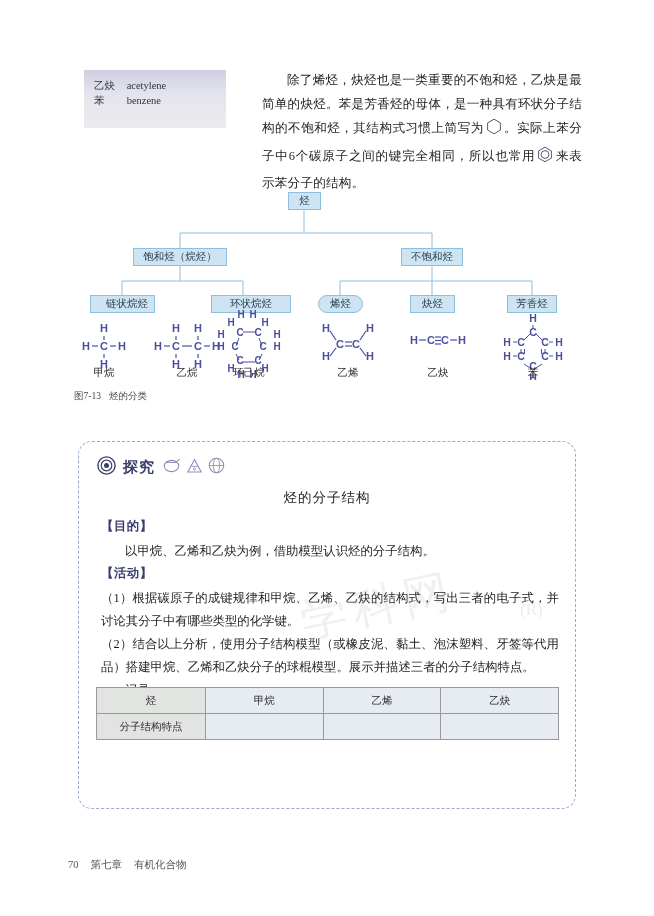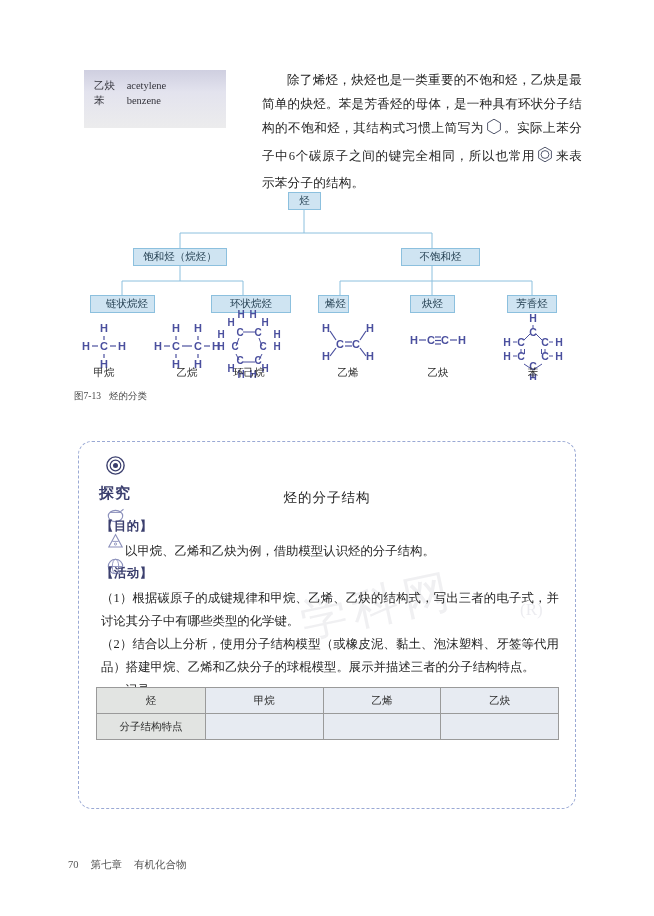--- a/index.html
+++ b/index.html
@@ -148,21 +148,20 @@
     box-sizing: border-box;
     background: transparent;
   }
   .explore-header {
     position: absolute;
     left: 18px;
     top: 14px;
     display: flex;
     align-items: center;
     gap: 5px;
-    flex-direction: column;
   }
   .explore-title-cn {
     font-size: 15px;
     font-weight: bold;
     color: #3b3f6e;
     letter-spacing: 1px;
     margin-left: 2px;
     margin-right: 3px;
   }
   .explore-subject {
@@ -278,26 +277,26 @@
         <line x1="340" y1="96" x2="532" y2="96"></line>
         <line x1="340" y1="96" x2="340" y2="110"></line>
         <line x1="432" y1="96" x2="432" y2="110"></line>
         <line x1="532" y1="96" x2="532" y2="110"></line>
       </g>
     </svg>
 
     <div class="fc-node" style="left:288px; top:7px; width:33px;">烃</div>
 
     <div class="fc-node" style="left:133px; top:63px; width:94px;">饱和烃（烷烃）</div>
-    <div class="fc-node" style="left:401px; top:63px; width:79px;">不饱和烃</div>
+    <div class="fc-node" style="left:401px; top:63px; width:62px;">不饱和烃</div>
 
     <div class="fc-node" style="left:90px; top:110px; width:65px;text-align:right;">链状烷烃</div>
     <div class="fc-node" style="left:211px; top:110px; width:80px;">环状烷烃</div>
 
-    <div class="fc-node" style="left:318px; top:110px; width:31px;">烯烃</div>
+    <div class="fc-node" style="left:318px; top:110px; width:45px;border-radius:9px;">烯烃</div>
     <div class="fc-node" style="left:410px; top:110px; width:45px;">炔烃</div>
     <div class="fc-node" style="left:507px; top:110px; width:50px;">芳香烃</div>
   </div>
 
   <div class="molecules">
 
     <svg class="mol-svg" style="left:78px; top:18px;" width="52" height="52" viewBox="0 0 52 52">
       <g fill="#4a4f9e" font-family="Liberation Sans, sans-serif" font-size="11" font-weight="bold" text-anchor="middle">
         <text x="26" y="14">H</text>
         <text x="26" y="32">C</text>

